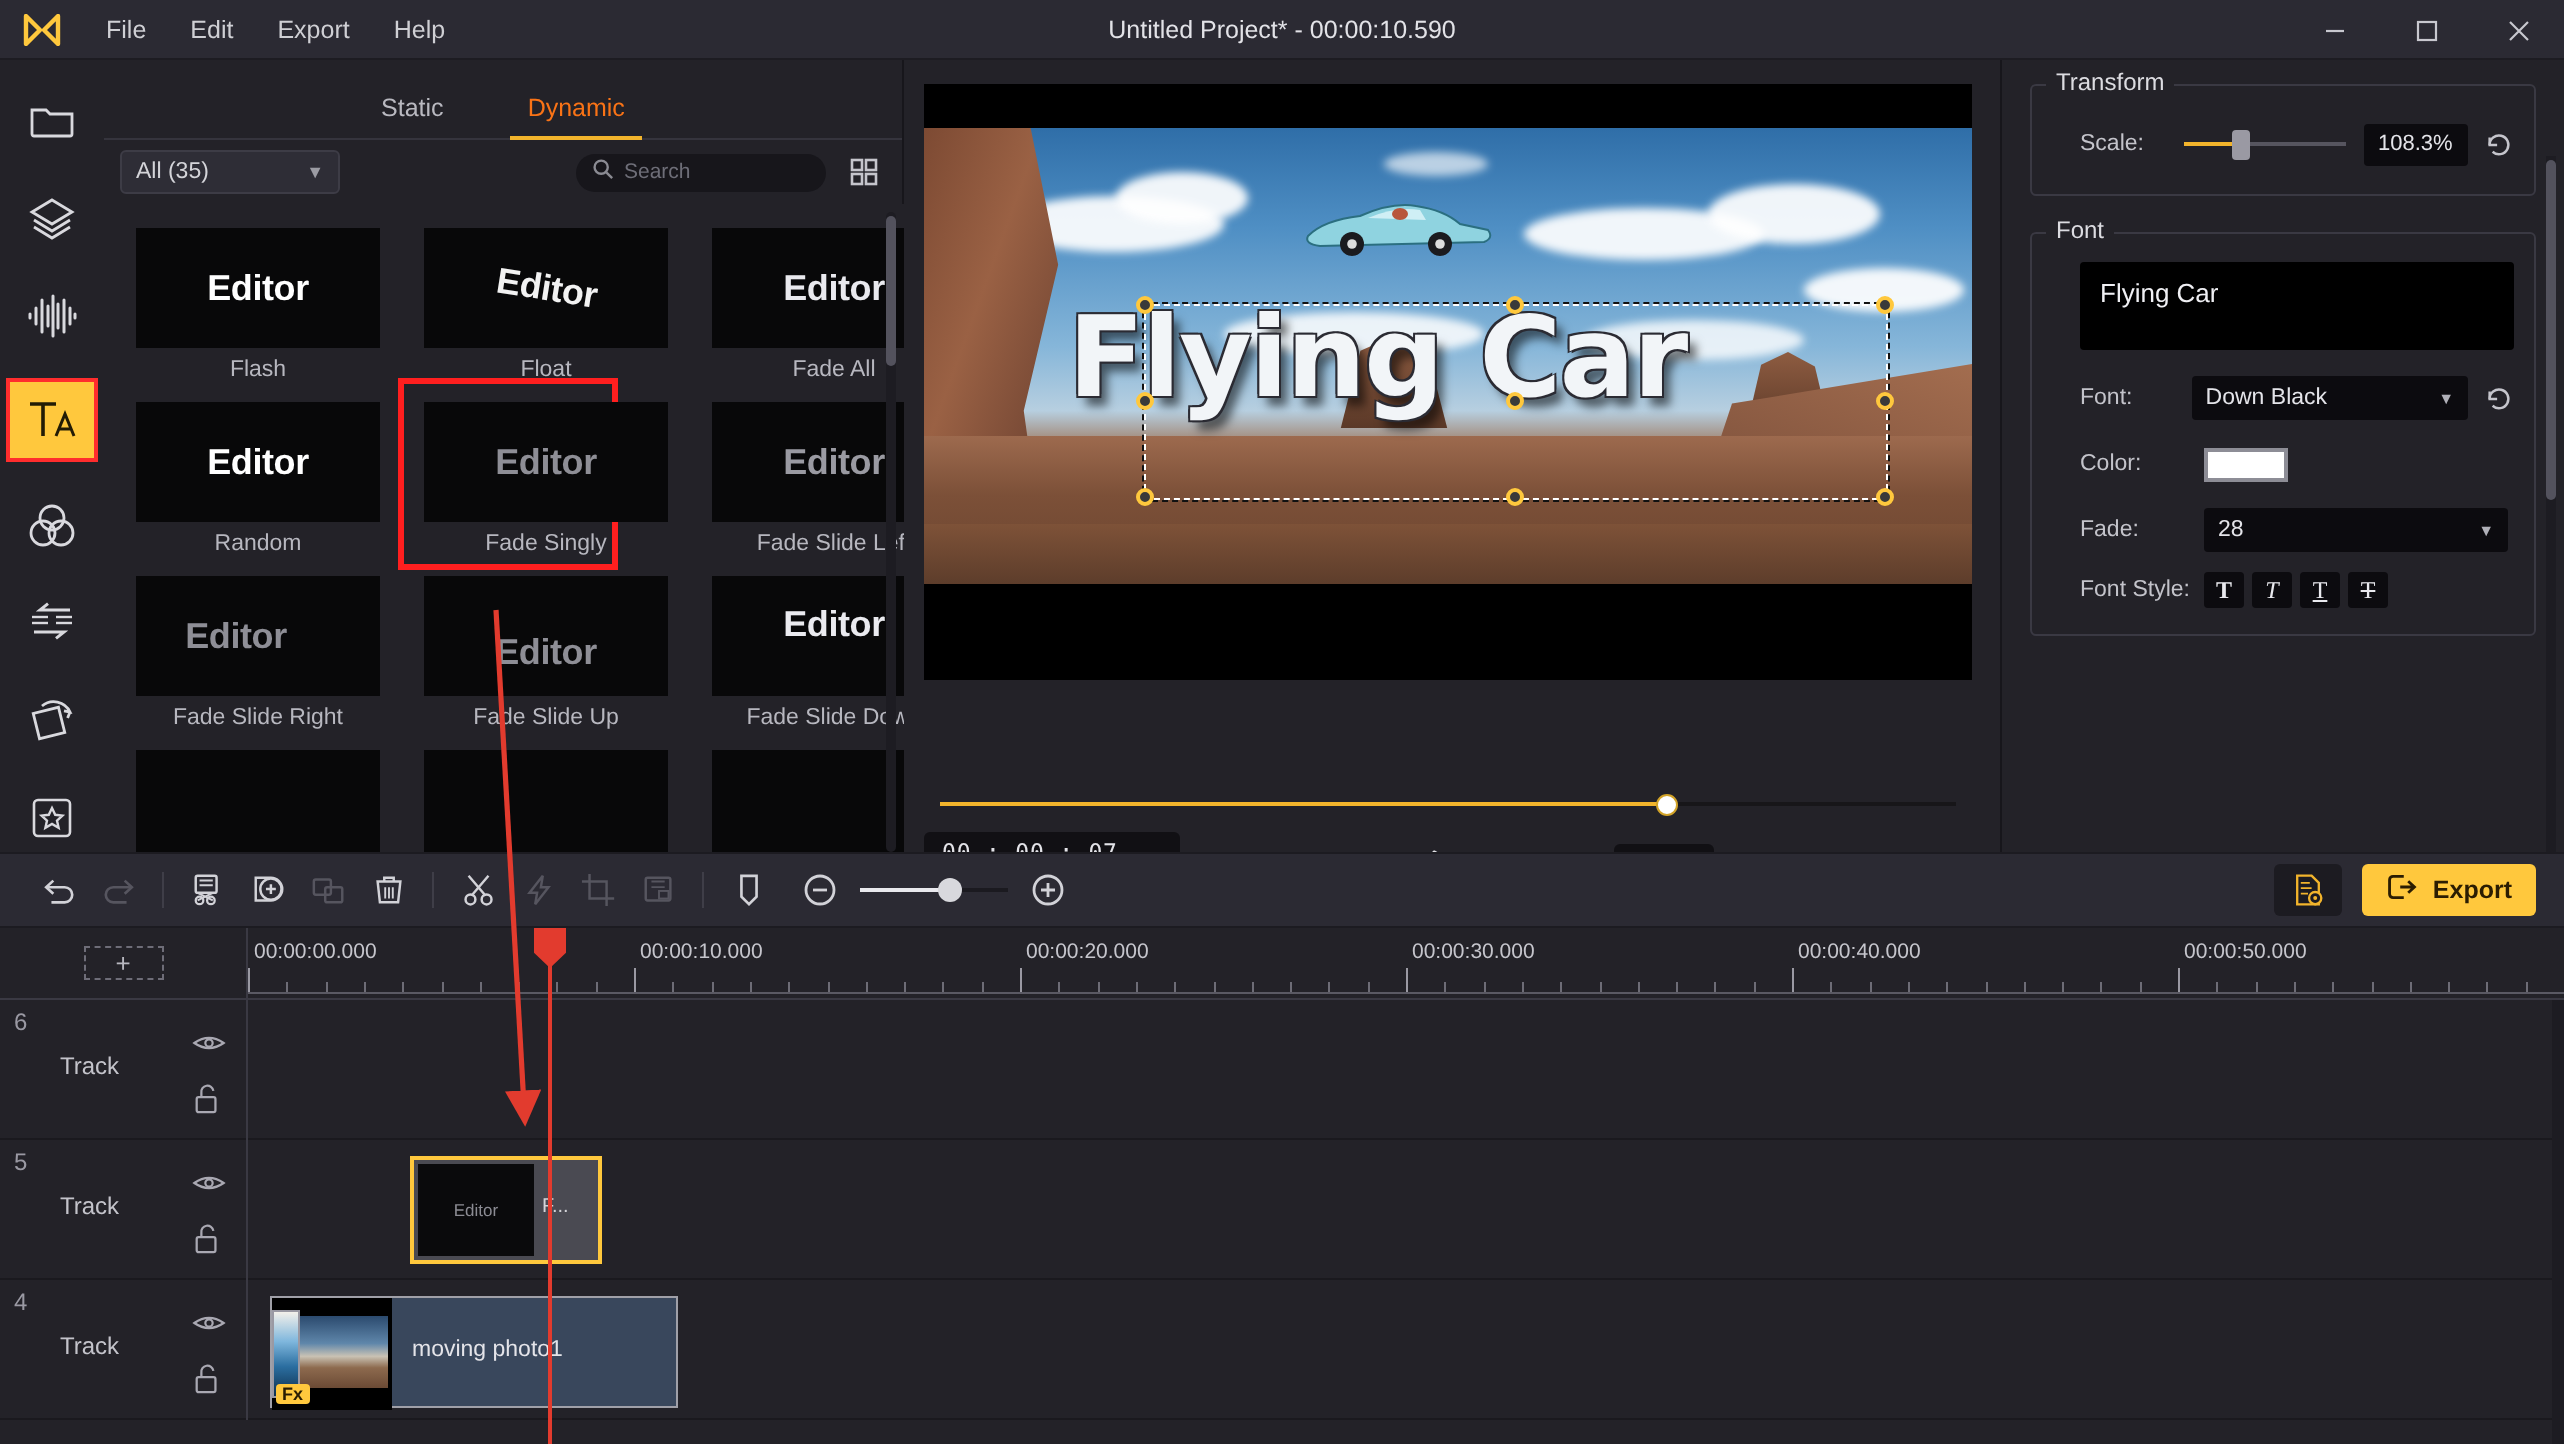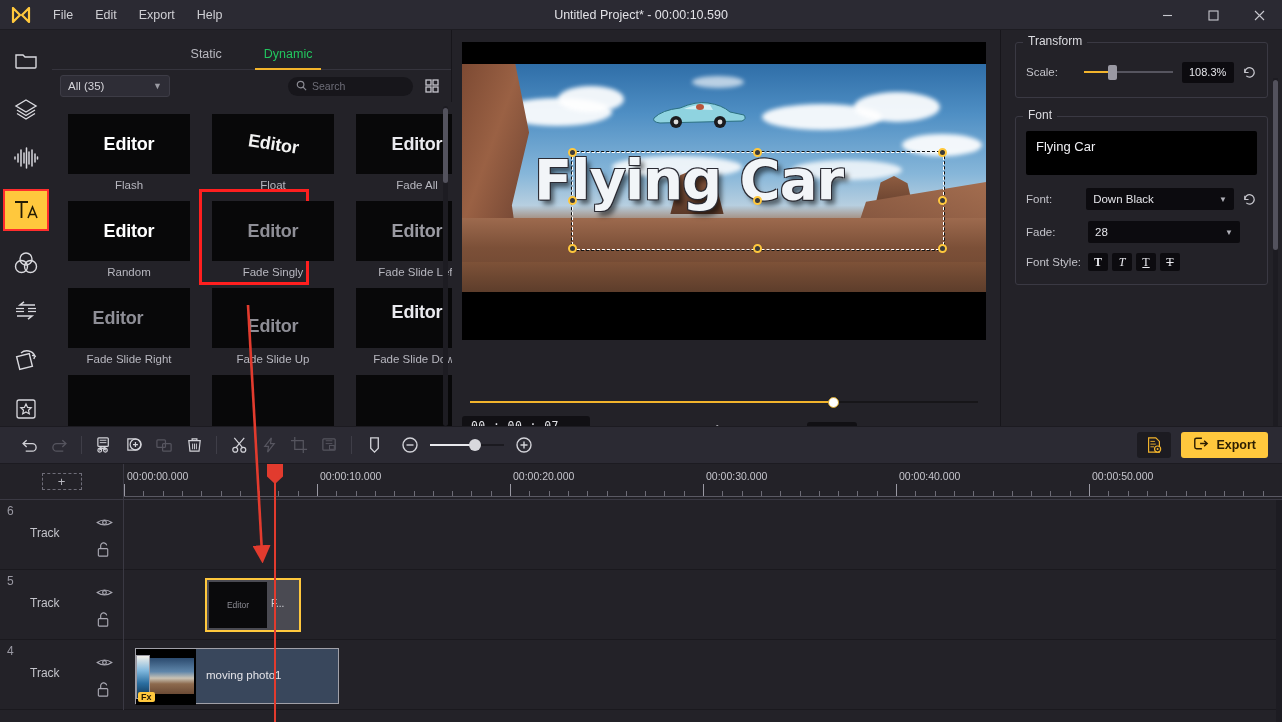--- a/index.html
+++ b/index.html
@@ -52,21 +52,21 @@
     position:absolute; left:52px; top:30px; width:400px; height:396px;
     background:#232228; border-right:1px solid #17161b;
   }
   .tabs{
     height:40px; display:flex; align-items:flex-end; justify-content:center; gap:42px;
     border-bottom:1px solid #35343d;
   }
   .tab{
     font-size:12.5px; color:#b9b9c0; padding-bottom:8px; position:relative;
   }
-  .tab.active{ color:#22c55e; }
+  .tab.active{ color:#f97316; }
   .tab.active:after{
     content:''; position:absolute; left:-9px; right:-9px; bottom:-1px; height:2px;
     background:#f2b42c;
   }
   .filterbar{
     height:32px; display:flex; align-items:center; padding:0 8px; gap:8px;
     background:#232228;
   }
   .dropdown{
     width:110px; height:22px; background:#2e2d36; border:1px solid #3d3c46; border-radius:3px;
@@ -217,21 +217,21 @@
     border-bottom:1px solid #35343d;
   }
   .group{
     margin:12px 14px 0 14px; position:relative;
   }
   .group-title{
     position:absolute; left:8px; top:-8px; background:#232228; padding:0 5px;
     font-size:12px; color:#dcdce1;
   }
   .group-body{
-    border:1px solid #3a3943; border-radius:3px; padding:16px 10px 12px 10px;
+    border:1px solid #3a3943; border-radius:3px; padding:16px 10px 12px 24px;
   }
   .row{ display:flex; align-items:center; height:26px; margin-bottom:7px; }
   .row:last-child{ margin-bottom:0; }
   .lbl{ width:62px; font-size:11.5px; color:#c3c3ca; }
   .slider{ position:relative; width:96px; height:14px; margin-right:9px; }
   .s-track{ position:absolute; left:0; top:6px; width:100%; height:2px; background:#56555f; }
   .s-fill{ position:absolute; left:0; top:6px; height:2px; background:#f2b42c; }
   .s-knob{
     position:absolute; top:0; width:9px; height:15px; border-radius:2px; background:#9a99a3;
   }
@@ -746,20 +746,24 @@
           <div class="select">
             <span>Down Black</span>
             <span style="font-size:8px; color:#b0b0b8">▼</span>
           </div>
           <div class="reset">
             <svg width="15" height="15" viewBox="0 0 16 16">
                 <path d="M3 8 a5 5 0 1 1 1.6 3.6" fill="none" stroke="#c5c5cc" stroke-width="1.3"></path>
                 <path d="M3 4 v4 h4" fill="none" stroke="#c5c5cc" stroke-width="1.3"></path>
               </svg>
           </div>
+        </div>
+        <div class="row">
+          <div class="lbl">Color:</div>
+          <div class="swatch"></div>
         </div>
         <div class="row">
           <div class="lbl">Fade:</div>
           <div class="select">
             <span>28</span>
             <span style="font-size:8px; color:#b0b0b8">▼</span>
           </div>
         </div>
         <div class="row" style="height:20px">
           <div class="lbl">Font Style:</div>

